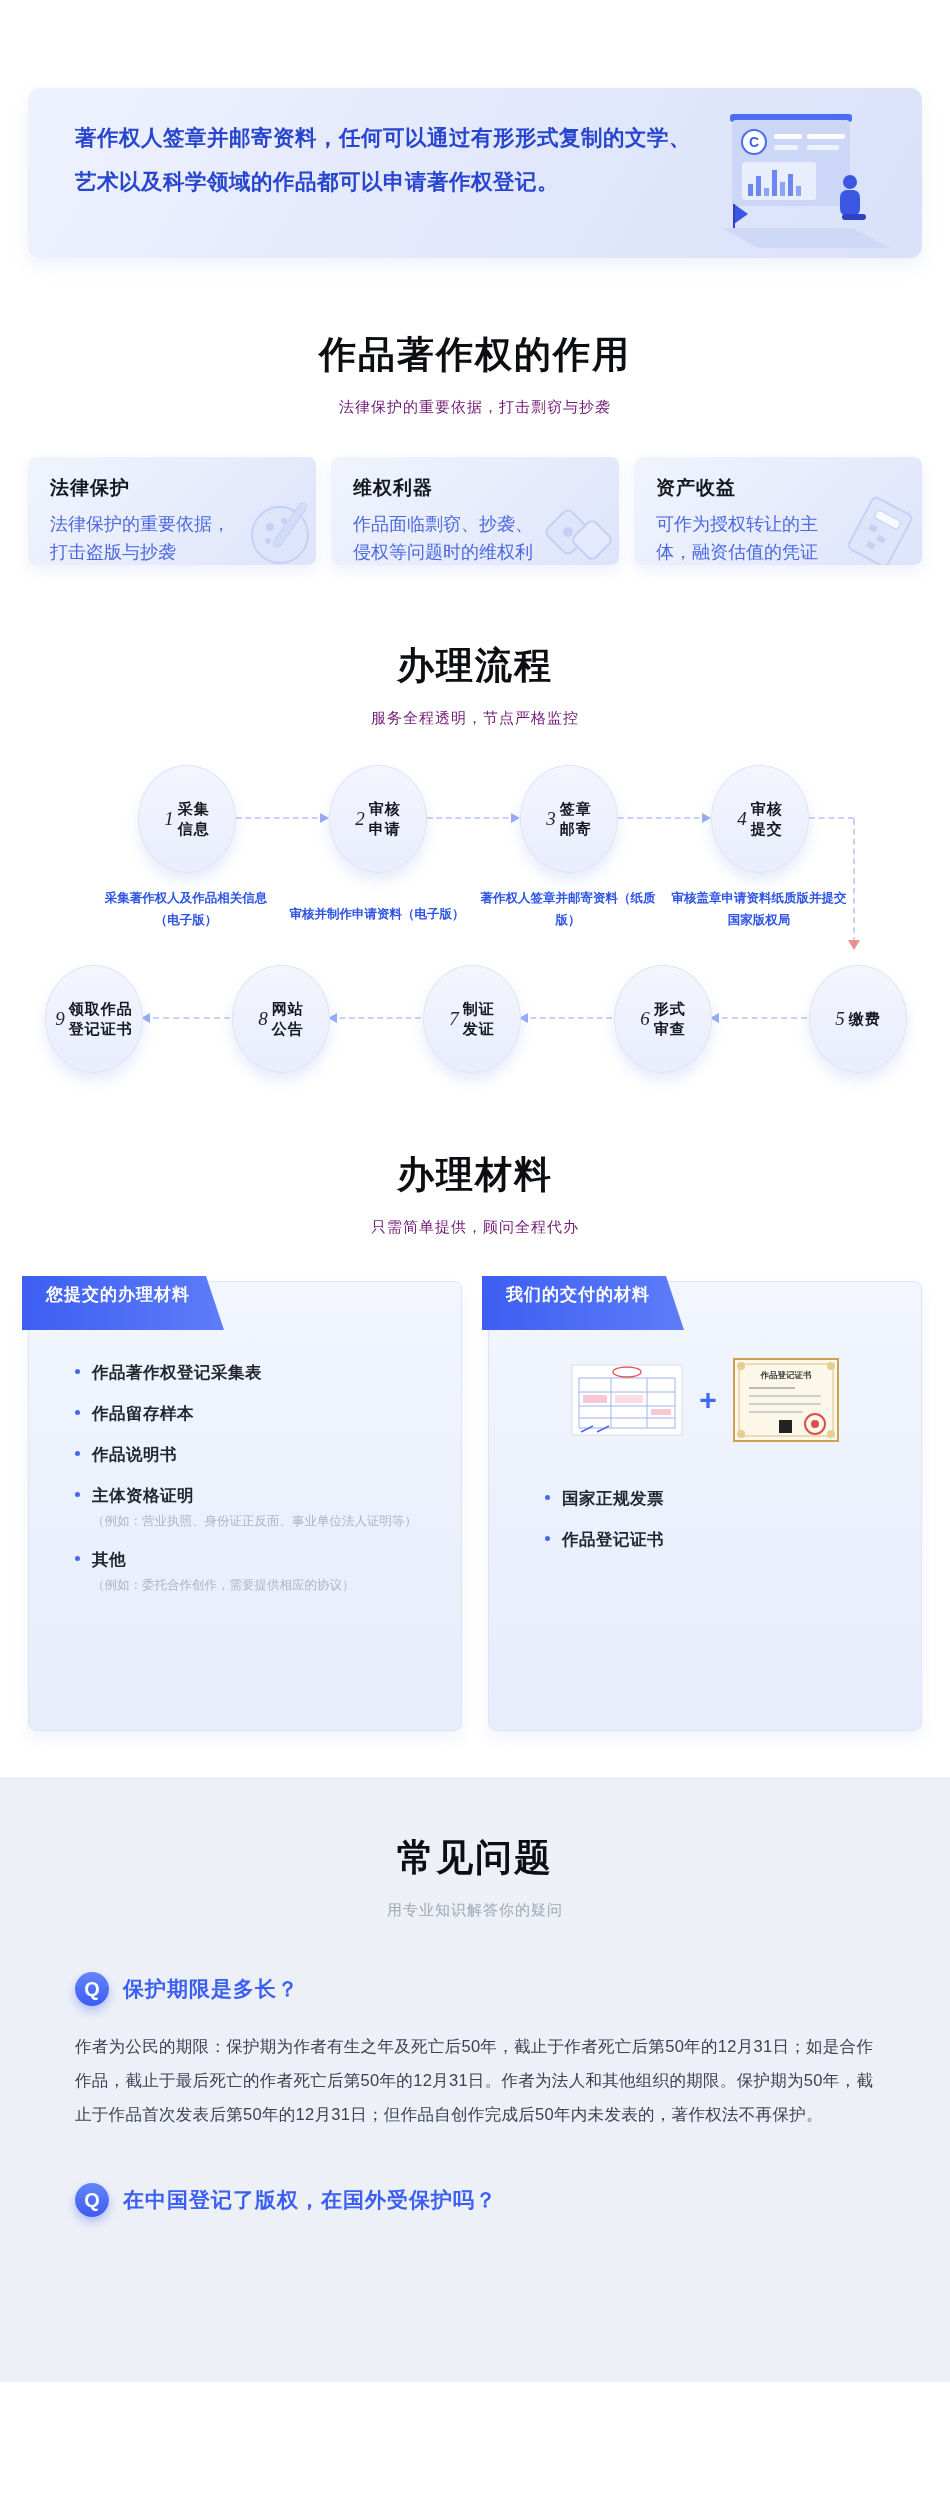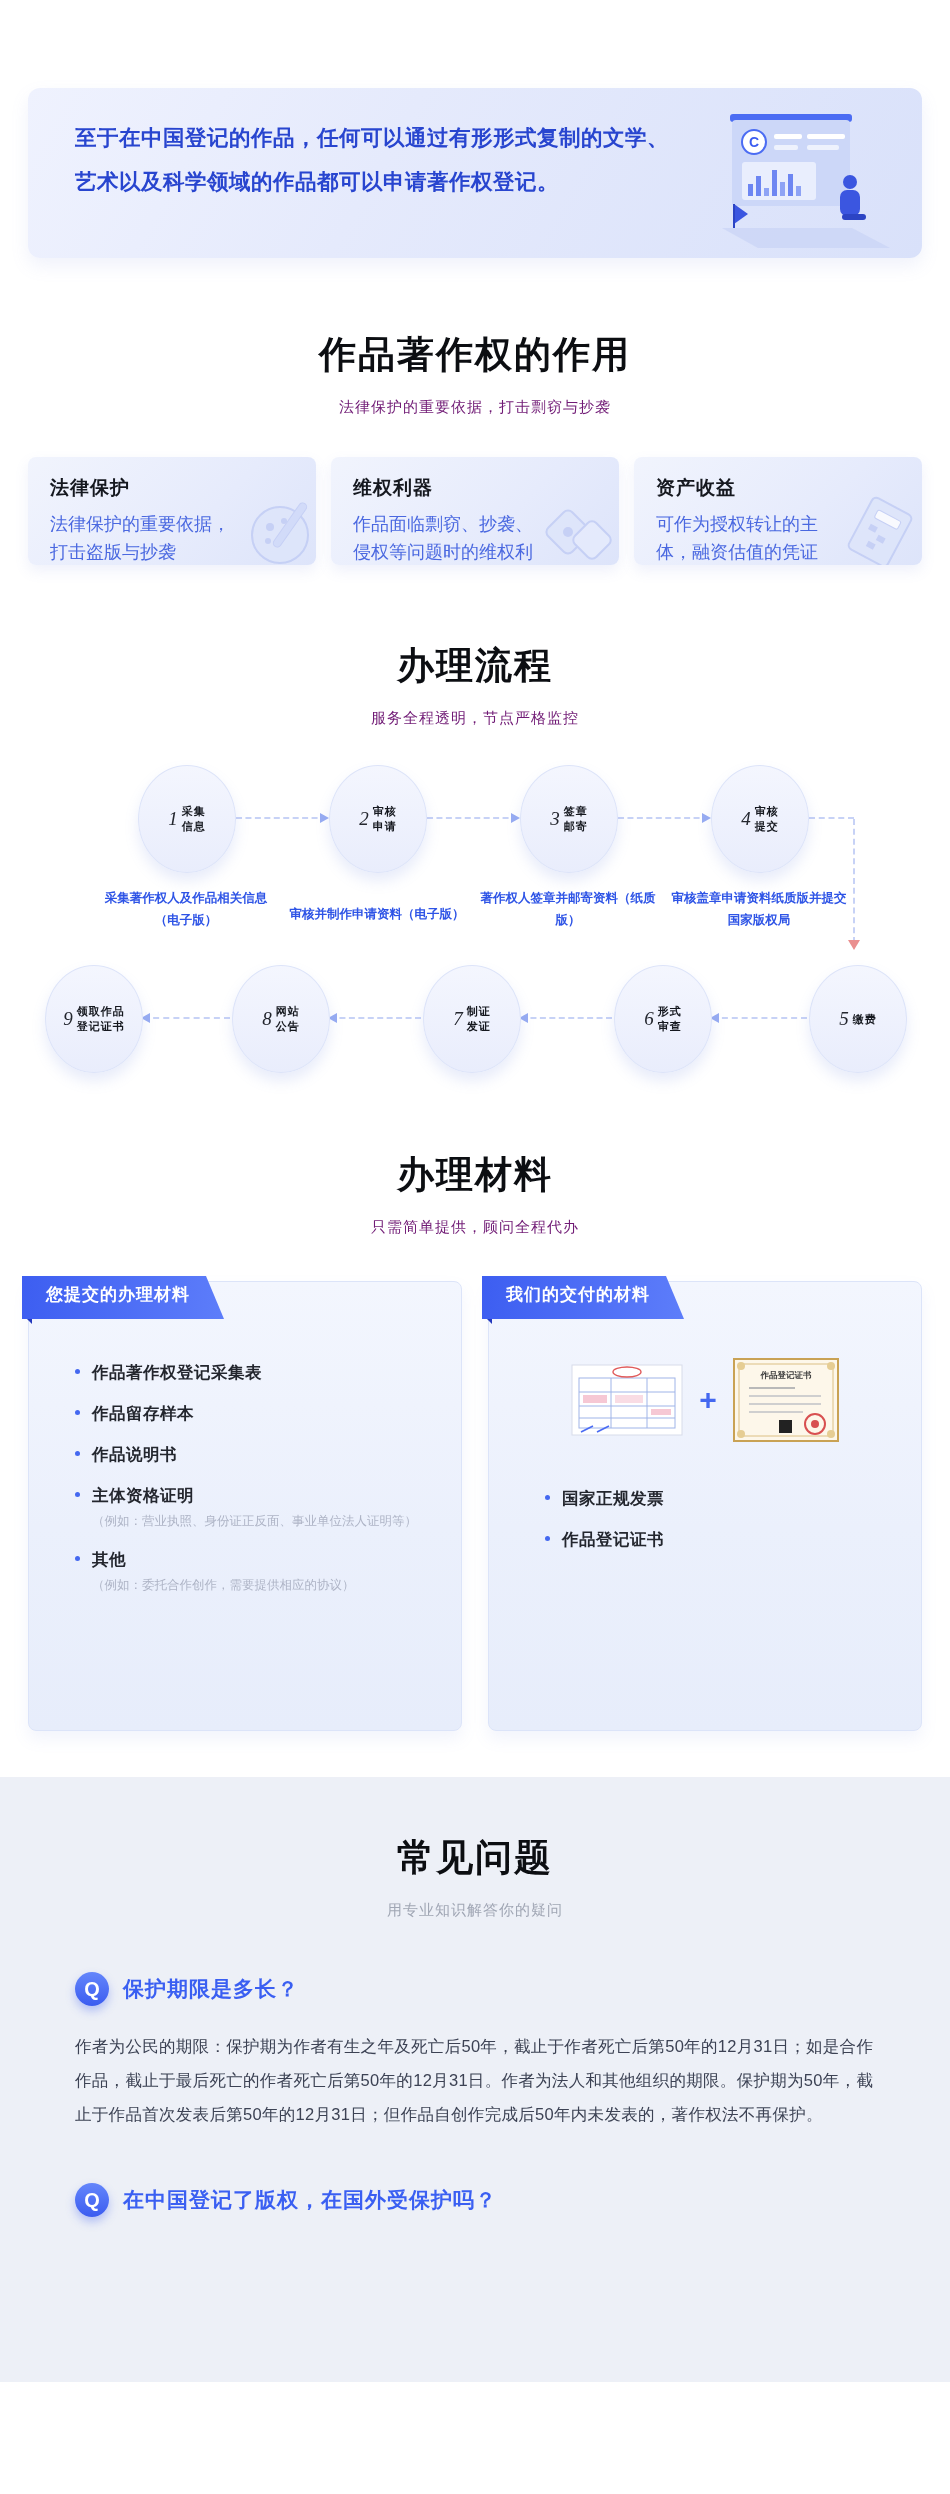--- a/index.html
+++ b/index.html
@@ -32,35 +32,35 @@
   .card-decor{position:absolute;right:-8px;bottom:-10px;opacity:.75;}
 
   
   .process{margin-top:76px;}
   .flow{position:relative;height:372px;margin-top:12px;}
   .step{position:absolute;width:96px;height:106px;border-radius:50%;
         background:linear-gradient(180deg,#f4f6fe 0%,#e9edfc 100%);
         border:1px solid #dde4f9;box-shadow:0 8px 14px rgba(130,150,225,.18);
         display:flex;align-items:center;justify-content:center;gap:4px;z-index:2;}
   .step .num{font-style:italic;font-family:"Liberation Serif","DejaVu Serif",serif;font-size:19px;color:#23262e;}
-  .step .lbl{font-size:11px;font-weight:800;color:#15181f;line-height:1.35;letter-spacing:1px;text-align:left;}
+  .step .lbl{font-size:15px;font-weight:800;color:#15181f;line-height:1.35;letter-spacing:1px;text-align:left;}
   .sdesc{position:absolute;width:176px;text-align:center;font-size:12.5px;font-weight:600;color:#2e54e6;line-height:1.75;}
   .h-arrow{position:absolute;height:0;border-top:2px dashed #c7d2f6;z-index:1;}
   .h-arrow.right::after{content:'';position:absolute;right:-2px;top:-6px;border-left:9px solid #97acf2;border-top:5px solid transparent;border-bottom:5px solid transparent;}
   .h-arrow.left::before{content:'';position:absolute;left:-2px;top:-6px;border-right:9px solid #97acf2;border-top:5px solid transparent;border-bottom:5px solid transparent;}
   .v-line{position:absolute;width:0;border-left:2px dashed #c7d2f6;z-index:1;}
   .v-head{position:absolute;width:0;height:0;border-top:10px solid #ea8f8f;border-left:6px solid transparent;border-right:6px solid transparent;z-index:1;}
 
   
   .materials{margin-top:38px;}
   .panels{display:flex;gap:26px;margin:44px 28px 0;}
   .panel{position:relative;width:434px;height:450px;box-sizing:border-box;border-radius:8px;
          background:linear-gradient(180deg,#f3f6fe 0%,#ebf0fc 55%,#e7edfb 100%);
          border:1px solid #dce4f9;box-shadow:0 8px 16px rgba(130,150,225,.10);}
-  .panel-tag{position:absolute;top:-6px;left:-7px;height:38px;padding:0 34px 5px 24px;
+  .panel-tag{position:absolute;top:-6px;left:-7px;height:38px;padding:0 34px 16px 24px;
          background:linear-gradient(92deg,#3d5ef1 0%,#5d7dfa 100%);
          clip-path:polygon(0 0,calc(100% - 18px) 0,100% 100%,0 100%);
          color:#fff;font-weight:800;font-size:17px;line-height:38px;letter-spacing:1px;z-index:3;}
   .panel-fold{position:absolute;top:32px;left:-7px;width:0;height:0;
          border-top:10px solid #2439bd;border-left:10px solid transparent;z-index:2;}
   .mat-list{list-style:none;margin:80px 0 0 46px;padding:0;}
   .mat-list li{margin-bottom:19px;font-size:16.5px;font-weight:600;color:#23262e;letter-spacing:.5px;}
   .mat-list li .dot{display:inline-block;width:5px;height:5px;border-radius:50%;background:#4468f0;margin-right:12px;vertical-align:4px;}
   .mat-note{margin:6px 0 0 17px;font-size:12.5px;font-weight:400;color:#aeb4c6;letter-spacing:0;}
   .deliver-imgs{display:flex;align-items:center;justify-content:center;gap:16px;margin-top:76px;}
@@ -76,21 +76,21 @@
   .q-title{margin:0;font-size:21px;font-weight:800;color:#3a5ff2;letter-spacing:1px;}
   .answer{margin:24px 62px 0 75px;font-size:16.5px;font-weight:500;color:#3c4254;line-height:2.05;letter-spacing:.3px;}
 </style>
 </head>
 <body>
 
 <div class="page">
 
   <section class="hero">
     <div class="hero-text">
-      <div>至于在中国登记的作品，任何可以通过有形形式复制的文学、</div>
+      <div>著作权人签章并邮寄资料，任何可以通过有形形式复制的文学、</div>
       <div>艺术以及科学领域的作品都可以申请著作权登记。</div>
     </div>
     <svg class="hero-art" viewBox="0 0 200 152">
       <polygon points="22,128 152,128 190,148 58,148" fill="#c9d4f6" opacity="0.75"></polygon>
       <rect x="30" y="14" width="122" height="8" rx="3" fill="#4b6cf3"></rect>
       <rect x="32" y="20" width="118" height="86" rx="4" fill="#ccd7f8"></rect>
       <circle cx="54" cy="42" r="12" fill="#ffffff" stroke="#4b6cf3" stroke-width="2"></circle>
       <text x="54" y="47" text-anchor="middle" font-size="14" font-weight="bold" fill="#3b5cf0">C</text>
       <rect x="74" y="34" width="28" height="5" rx="2" fill="#ffffff"></rect>
       <rect x="107" y="34" width="38" height="5" rx="2" fill="#ffffff"></rect>

